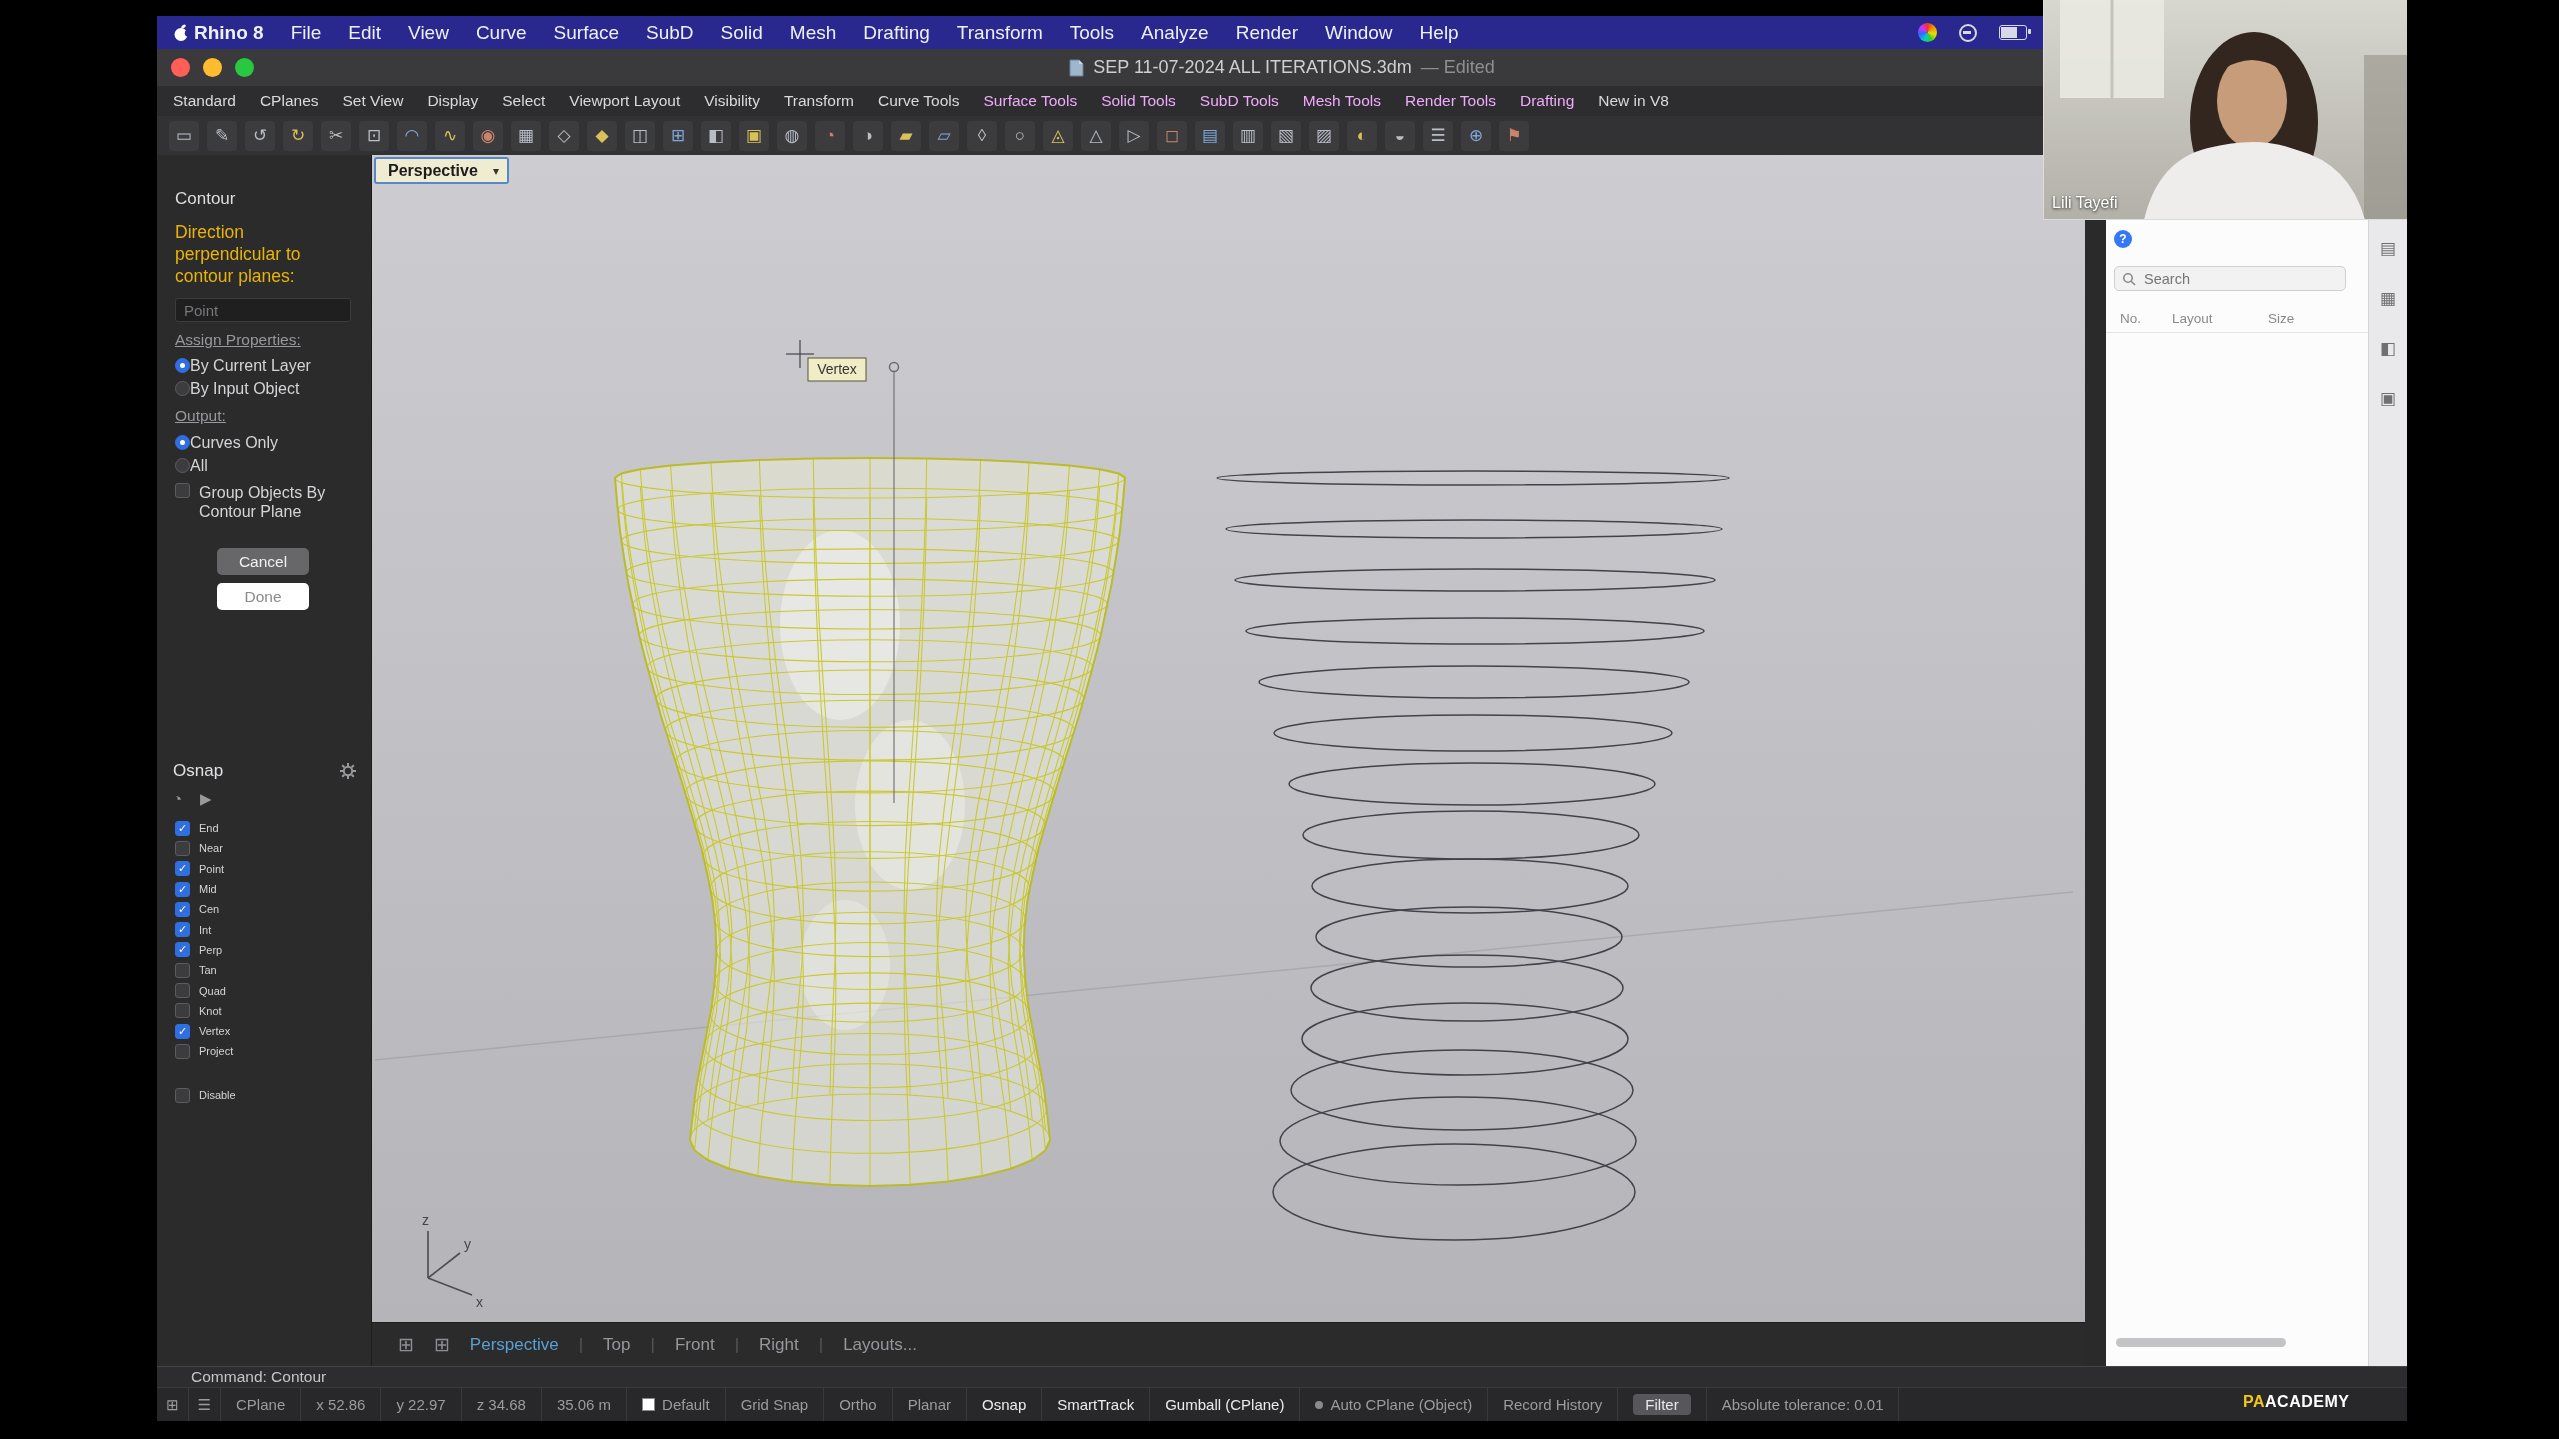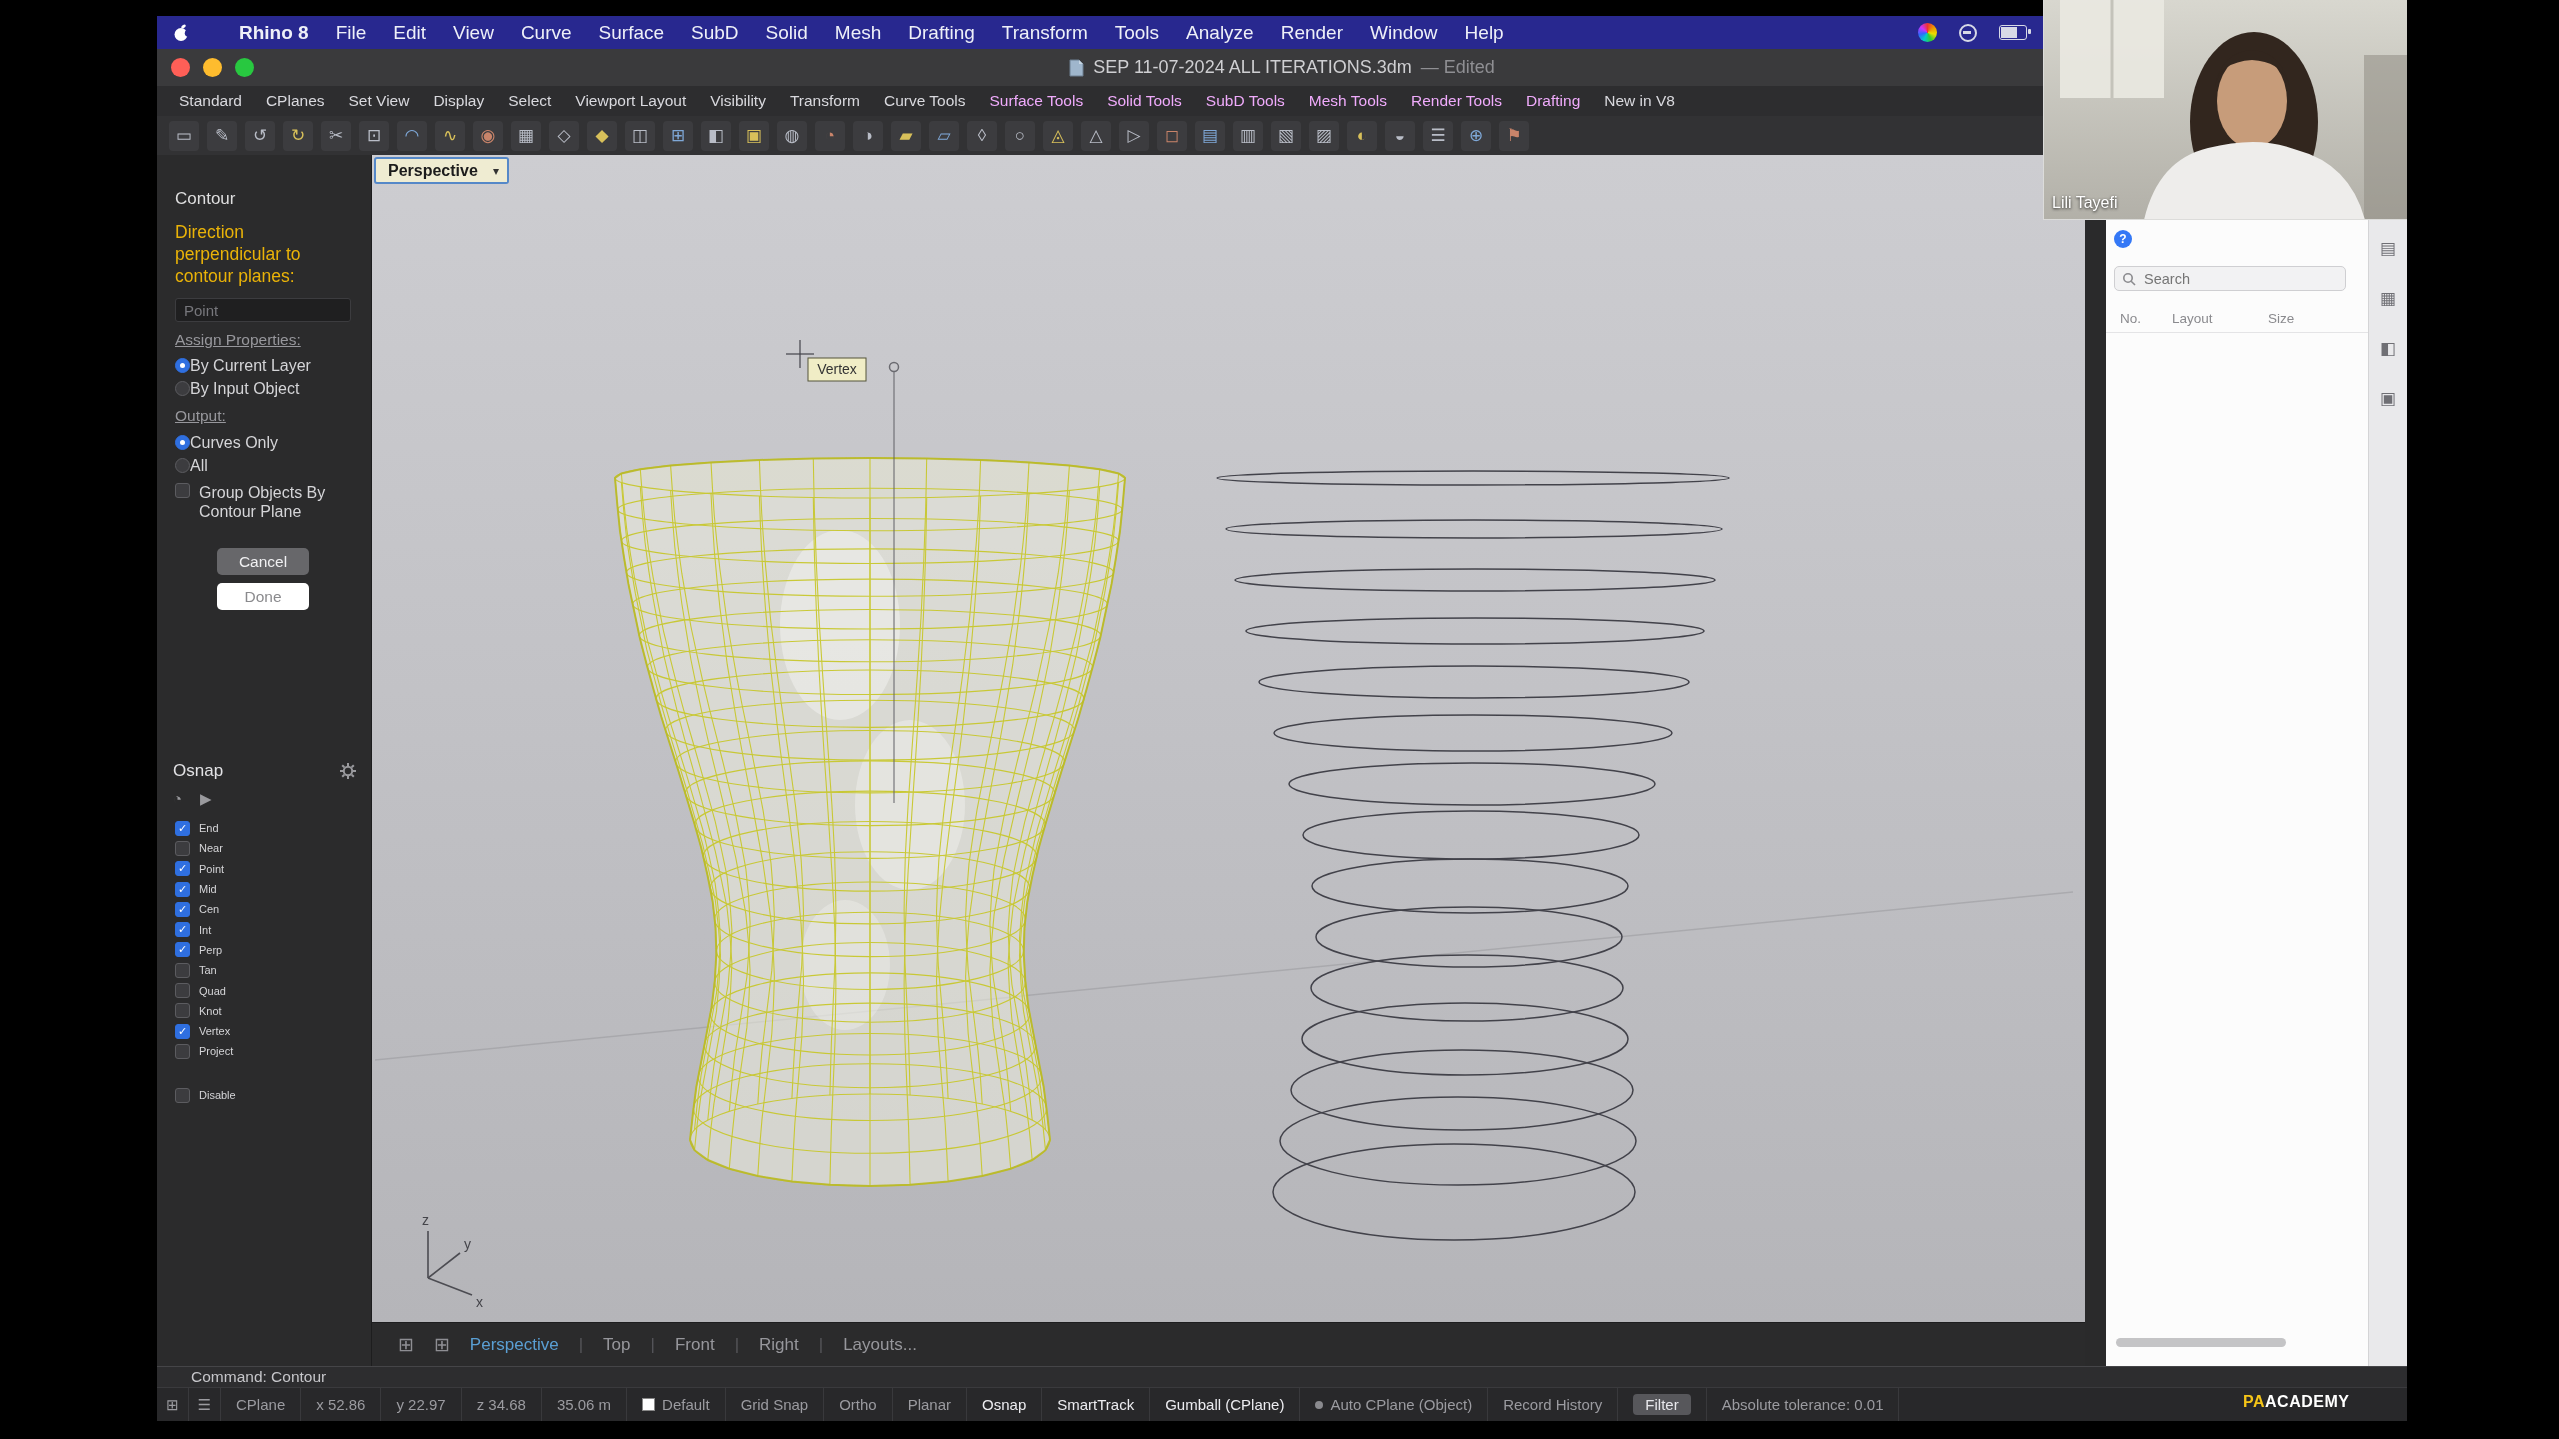--- a/index.html
+++ b/index.html
@@ -3,21 +3,21 @@
 <meta charset="utf-8">
 <style>
   html,body{margin:0;padding:0;}
   body{width:2559px;height:1439px;background:#000;position:relative;overflow:hidden;
        font-family:"Liberation Sans",sans-serif;-webkit-font-smoothing:antialiased;}
   .abs{position:absolute;}
 
   
   #menubar{position:absolute;left:157px;top:16px;width:2250px;height:33px;background:#28288f;
            display:flex;align-items:center;padding:0 0 0 16px;box-sizing:border-box;color:#eef0f8;}
-  #menu-items{display:flex;align-items:center;gap:27px;font-size:19px;margin-left:45px;}
+  #menu-items{display:flex;align-items:center;gap:27px;font-size:19px;}
   .menu-item{cursor:default;white-space:nowrap;}
   .menu-item.app{font-weight:bold;}
   #menu-status{margin-left:auto;display:flex;align-items:center;gap:22px;padding-right:380px;}
   .colorwheel{width:19px;height:19px;border-radius:50%;
       background:conic-gradient(#e33,#e90,#ed0,#3c3,#0cc,#36f,#c3f,#e33);}
   .dnd{width:18px;height:18px;border-radius:50%;border:2px solid #d7d9e6;box-sizing:border-box;position:relative;}
   .dnd::after{content:"";position:absolute;left:2px;top:5px;width:8px;height:3px;background:#d7d9e6;}
   .battery{width:26px;height:13px;border:1.5px solid #d7d9e6;border-radius:3px;position:relative;}
   .battery::before{content:"";position:absolute;left:1px;top:1px;bottom:1px;width:16px;background:#d7d9e6;}
   .battery::after{content:"";position:absolute;right:-5px;top:3px;width:3px;height:5px;background:#d7d9e6;border-radius:1px;}
@@ -26,21 +26,21 @@
   #titlebar{position:absolute;left:157px;top:49px;width:2250px;height:37px;background:#3a3a3c;
             display:flex;align-items:center;justify-content:center;color:#cfcfd2;font-size:18px;}
   #trafficlights{position:absolute;left:14px;top:9px;display:flex;gap:13px;}
   .tl{width:19px;height:19px;border-radius:50%;}
   .tl.r{background:#ff5f57;}.tl.y{background:#febc2e;}.tl.g{background:#28c840;}
   #titlewrap{display:flex;align-items:center;gap:9px;}
   #title-status{color:#8f8f93;}
 
   
   #tabbar{position:absolute;left:157px;top:86px;width:2250px;height:30px;background:#2d2d2f;
-          display:flex;align-items:center;gap:24px;padding-left:22px;box-sizing:border-box;font-size:15.5px;}
+          display:flex;align-items:center;gap:24px;padding-left:16px;box-sizing:border-box;font-size:15.5px;}
   .tb{color:#f0abfc;white-space:nowrap;cursor:default;}
   .tb.on{color:#d9d9de;}
 
   
   #toolbar{position:absolute;left:157px;top:116px;width:2250px;height:39px;background:#323234;
            display:flex;align-items:center;gap:8px;padding-left:12px;box-sizing:border-box;}
   .ticon{width:30px;height:30px;border-radius:4px;background:#3c3c3f;color:#b9bdc7;font-size:17px;
          display:flex;align-items:center;justify-content:center;}
   .ticon:nth-child(4n){color:#d8c05a;}
   .ticon:nth-child(7n){color:#7fa8d8;}

